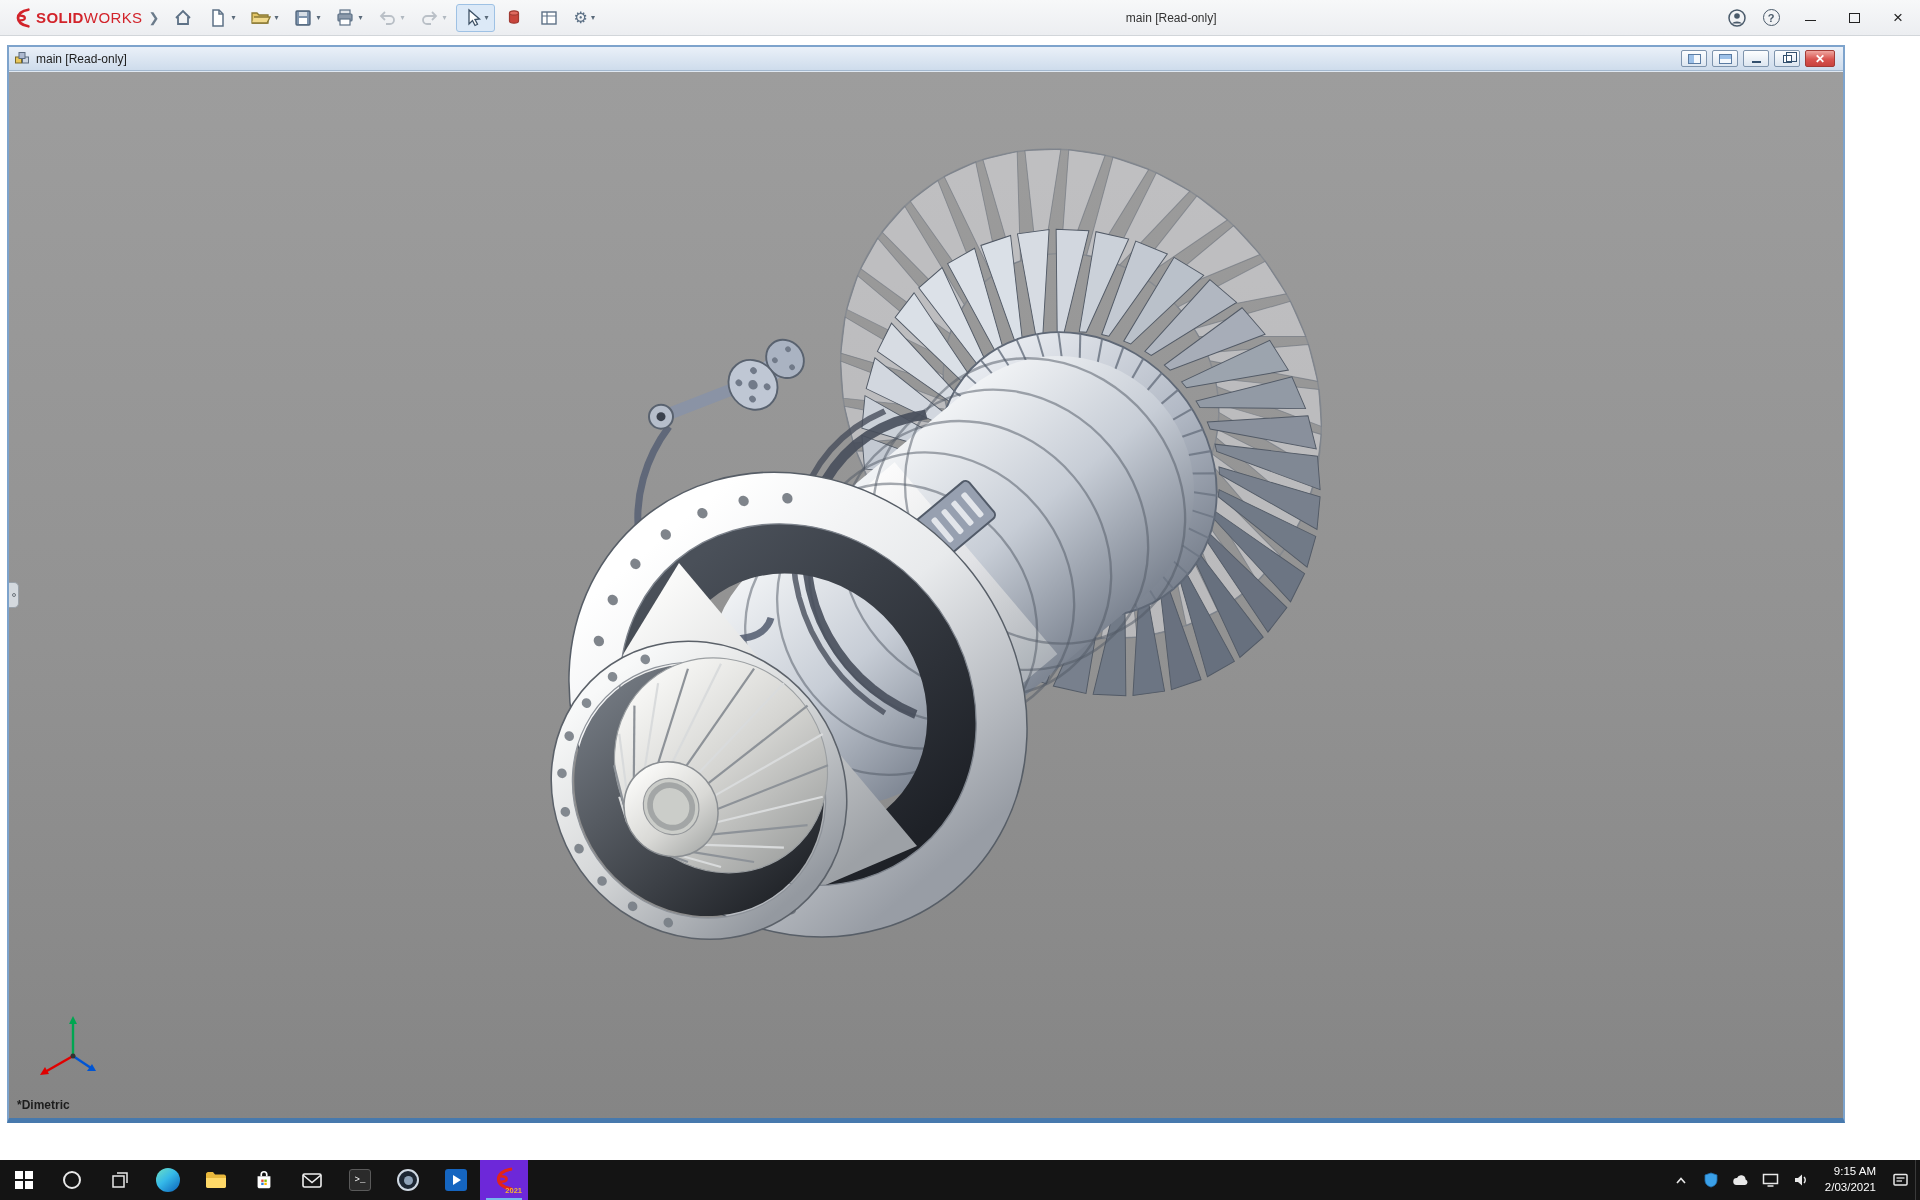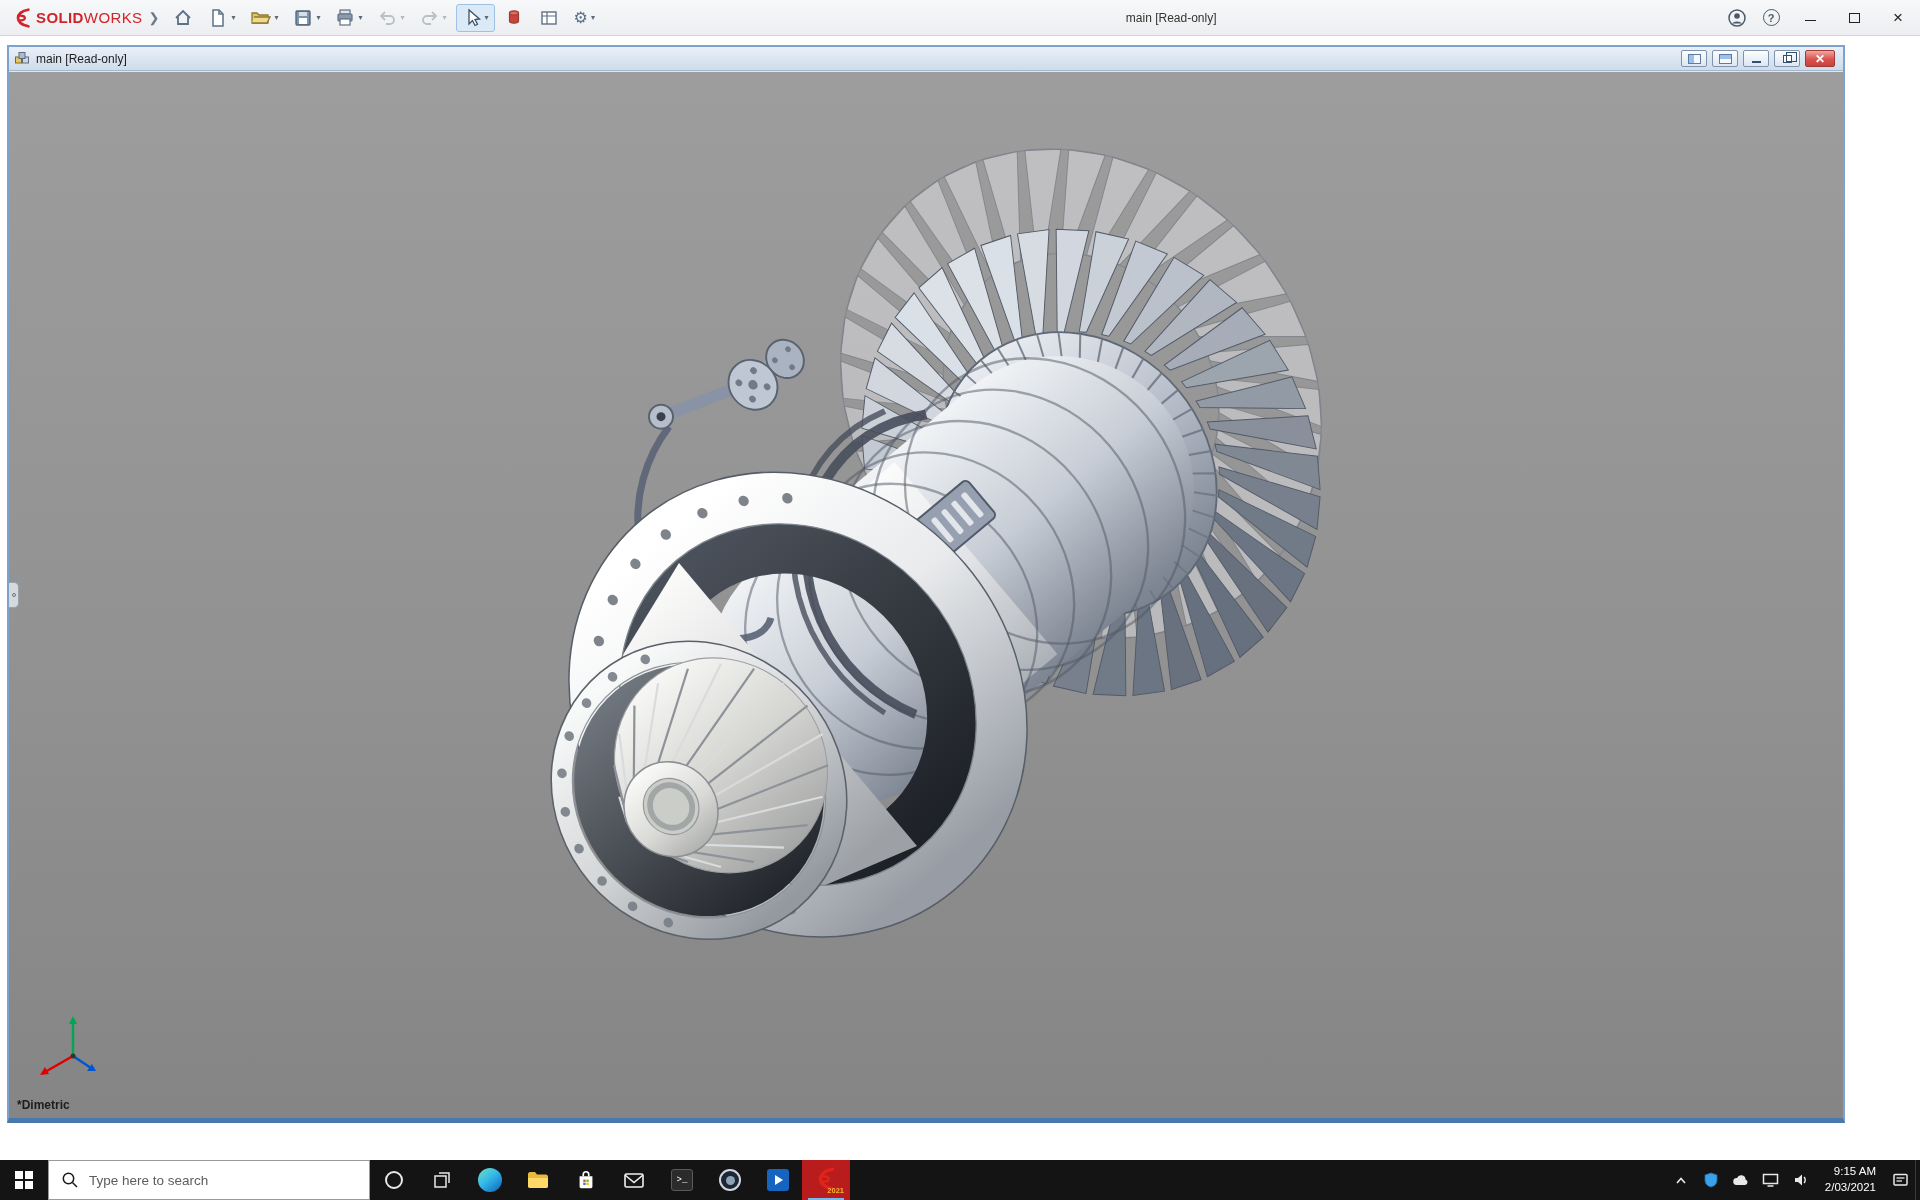--- a/index.html
+++ b/index.html
@@ -55,21 +55,21 @@
   .triad{position:absolute;left:22px;bottom:26px;}
   .panel-handle{position:absolute;left:0;top:50%;transform:translateY(-50%);width:10px;height:26px;
     background:#d4d9de;border:1px solid #9aa2aa;border-left:none;border-radius:0 5px 5px 0;
     display:flex;align-items:center;justify-content:center;cursor:pointer;}
   .panel-handle i{width:4px;height:4px;border-radius:50%;border:1px solid #6d747b;display:block;}
 
   
   .taskbar{position:absolute;left:0;right:0;bottom:0;height:40px;background:#141414;
     display:flex;align-items:stretch;color:#fff;z-index:40;}
   .tb-cell{width:48px;display:flex;align-items:center;justify-content:center;cursor:pointer;position:relative;}
-  .tb-cell.active-app{background:#b91c1c;}
+  .tb-cell.active-app{background:#6d28d9;}
   .tb-cell.active-app::after{content:'';position:absolute;left:6px;right:6px;bottom:0;height:2.5px;background:#76b9ed;}
   .win-logo{display:grid;grid-template-columns:8px 8px;grid-template-rows:8px 8px;gap:1.5px;}
   .win-logo span{background:#fff;}
   .tb-search{width:322px;background:#fff;color:#5d5d5d;display:flex;align-items:center;gap:10px;
     padding:0 12px;font-size:13.5px;cursor:text;border:1px solid #9a9a9a;}
   .edge-ico{width:24px;height:24px;border-radius:50%;background:linear-gradient(140deg,#6ee0c2 0%,#35b9e9 45%,#0b61b8 100%);}
   .term-ico{width:22px;height:22px;background:#2b2b2b;border:1px solid #5a5a5a;border-radius:3px;
     color:#fff;font-family:"Liberation Mono",monospace;font-size:9px;display:flex;align-items:center;justify-content:center;}
   .cam-ico{width:22px;height:22px;border-radius:50%;background:#1d2733;border:2px solid #cfd8e2;
     display:flex;align-items:center;justify-content:center;}
@@ -549,27 +549,20 @@
 
 <div class="taskbar">
   <div class="tb-cell">
     <span class="win-logo">
         <span></span>
         <span></span>
         <span></span>
         <span></span>
       </span>
   </div>
-  <div class="tb-search">
-    <svg width="18" height="18" viewBox="0 0 18 18">
-      <circle cx="7.5" cy="7.5" r="5.2" fill="none" stroke="#1a1a1a" stroke-width="1.5"></circle>
-      <line x1="11.5" y1="11.5" x2="16" y2="16" stroke="#1a1a1a" stroke-width="1.5"></line>
-      </svg>
-    <span>Type here to search</span>
-  </div>
   <div class="tb-cell">
     <svg width="22" height="22" viewBox="0 0 22 22">
       <circle cx="11" cy="11" r="8" fill="none" stroke="#e8e8e8" stroke-width="2"></circle>
       </svg>
   </div>
   <div class="tb-cell">
     <svg width="20" height="20" viewBox="0 0 20 20">
       <rect x="3" y="6" width="11" height="11" fill="none" stroke="#e8e8e8" stroke-width="1.5"></rect>
       <path d="M7 3 H17 V13" fill="none" stroke="#e8e8e8" stroke-width="1.5"></path>
       </svg>

